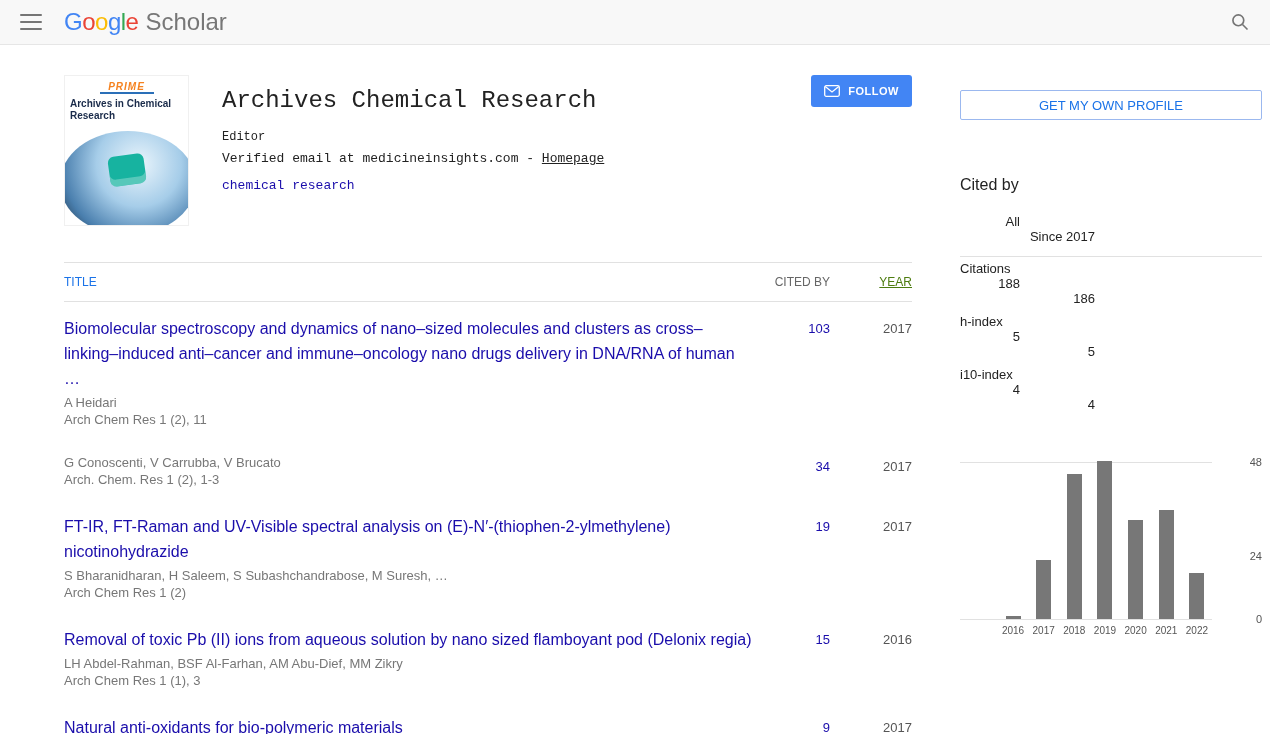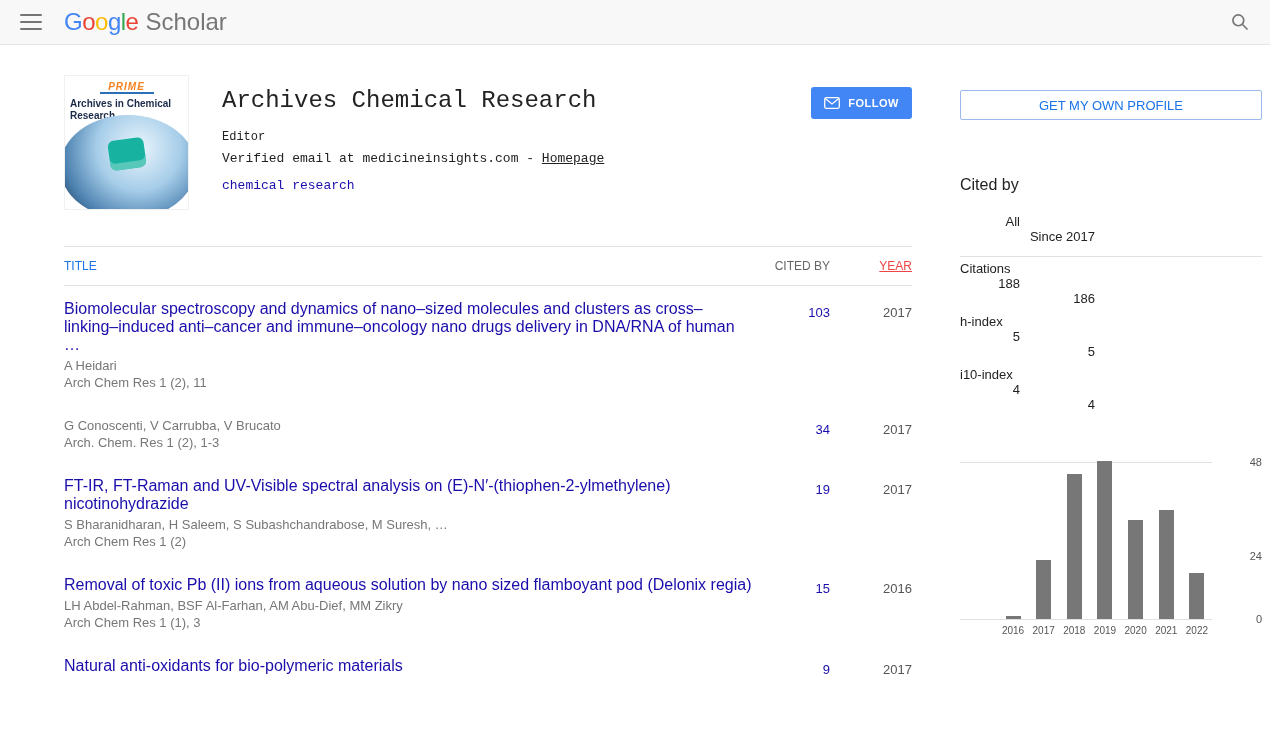--- a/index.html
+++ b/index.html
@@ -26,61 +26,61 @@
   .search-btn { margin-left:auto; cursor:pointer; display:flex; align-items:center; }
 
   
   .page { display:flex; padding:30px 0 40px 64px; }
   .main-col { width:848px; }
   .sidebar  { width:302px; margin-left:48px; }
 
   
   .profile-header { display:flex; margin-bottom:36px; }
   .avatar {
-    width:125px; height:135px; margin-right:33px; position:relative;
+    width:125px; height:151px; margin-right:33px; position:relative;
     overflow:hidden; background:#fff; border:1px solid #f0f0f0; flex:none;
   }
   .av-banner { font-size:10px; font-weight:bold; font-style:italic; color:#f5821f;
     text-align:center; padding-top:5px; letter-spacing:1px;
     border-bottom:2px solid #2a6fb8; width:54px; margin:0 auto 2px; }
   .av-title { font-size:10px; font-weight:bold; color:#1a2b4a; padding:2px 5px 0; line-height:12px; }
   .av-globe { position:absolute; bottom:-10px; left:-5px; width:136px; height:104px; border-radius:50%;
     background:radial-gradient(circle at 58% 32%, #eaf5fc 0%, #a6cde9 40%, #4a7fae 72%, #121c26 100%); }
   .av-flask { position:absolute; bottom:40px; left:44px; width:36px; height:30px;
     background:#17b3a0; border-radius:6px; transform:rotate(-8deg);
     box-shadow:inset 0 -7px 0 rgba(255,255,255,.28); }
 
   .profile-info { flex:1; padding-top:12px;font-family:Liberation Mono, monospace; }
   .p-name { font-size:24px; font-weight:400; color:#222; margin-bottom:16px; }
   .p-role { font-size:12px; color:#222; margin-bottom:7px; }
   .p-verified { font-size:13px; color:#222; margin-bottom:10px; }
   .p-verified a { color:#222; text-decoration:underline; }
   .p-interest a { font-size:13px; color:#1a0dab; }
 
   .follow-btn {
-    align-self:flex-start; margin-top:12px; display:flex; align-items:center; gap:8px;
+    align-self:flex-start; display:flex; align-items:center; gap:8px;
     background:#4285f4; border:none; border-radius:3px; height:29px; padding:16px 13px;
     color:#fff; font-size:11px; font-weight:bold; letter-spacing:.5px; cursor:pointer;
     font-family:"Liberation Sans", sans-serif;
   }
 
   
   .pub-header {
     display:flex; border-top:1px solid #e1e1e1; border-bottom:1px solid #e1e1e1;
     padding:12px 0; font-size:12px; align-items:center;
   }
   .col-title { flex:1; }
   .col-cited { width:78px; text-align:right; }
   .col-year  { width:82px; text-align:right; }
   .pub-header .col-title a { color:#1a73e8; }
   .pub-header .col-cited { color:#666; }
-  .pub-header .col-year a  { color:#ef4444;text-decoration:underline; }
+  .pub-header .col-year a  { color:#4d7c0f;text-decoration:underline; }
 
   .pub-row { display:flex; padding:14px 0 12px; align-items:flex-start; }
-  .pub-title { display:block; font-size:16px; line-height:18px; color:#1a0dab; margin-bottom:3px; }
+  .pub-title { display:block; font-size:16px; line-height:25px; color:#1a0dab; margin-bottom:3px; }
   .pub-authors, .pub-venue { font-size:13px; line-height:17px; color:#777; }
   .cited-link { font-size:13px; color:#1a0dab; }
   .pub-year { font-size:13px; color:#555; }
   .pub-row .col-cited, .pub-row .col-year { padding-top:3px; }
 
   
   .get-profile-btn {
     width:100%; height:30px; margin-top:15px; background:#fff;
     border:1px solid #9bb8ef; border-radius:2px; color:#1a73e8; font-size:13px;
     cursor:pointer; font-family:"Liberation Sans", sans-serif;

